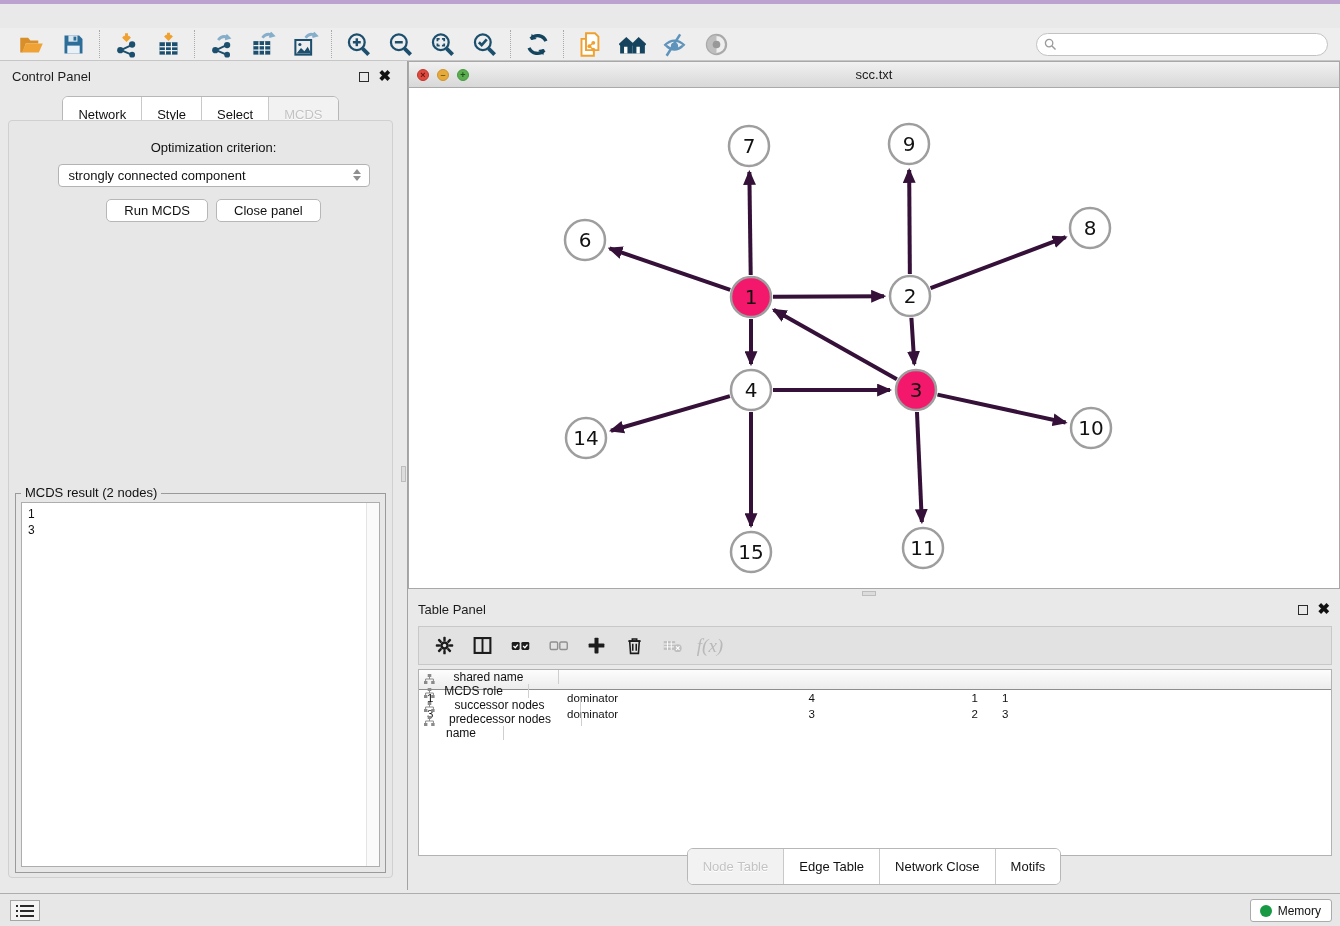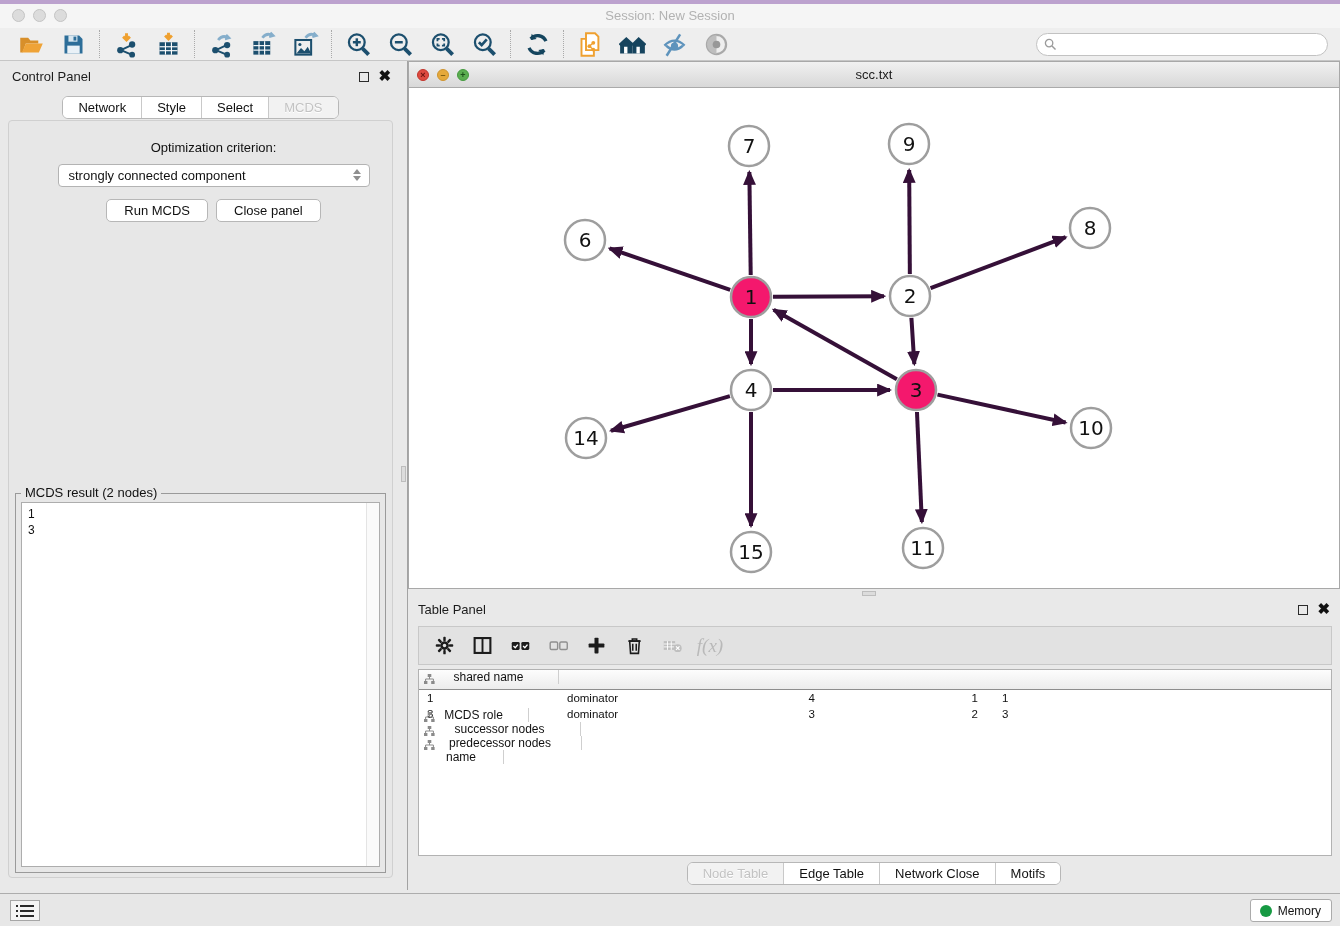--- a/index.html
+++ b/index.html
@@ -28,21 +28,21 @@
 
   
   .control-panel { position:absolute; left:0; top:61px; width:401px; height:829px; background:#e9e9e9; }
   .panel-head { position:absolute; left:0; top:6px; width:100%; height:22px; padding:0 12px; }
   .panel-title { font-size:13px; color:#1c1c1c; }
   .panel-head-icons { position:absolute; right:10px; top:2px; display:flex; gap:9px; align-items:center; }
   .float-ico { width:10px; height:10px; border:1.6px solid #2b2b2b; margin-top:2px; }
   .close-ico { font-size:15px; font-weight:bold; color:#111; line-height:14px; }
 
   .seg-tabs { display:inline-flex; border:1px solid #b7b7b7; border-radius:6px; overflow:hidden; background:#fff; }
-  .seg { padding:3px 15px; font-size:13px; color:#111; background:#fff; border-right:1px solid #c9c9c9; white-space:nowrap; }
+  .seg { padding:10px 15px; font-size:13px; color:#111; background:#fff; border-right:1px solid #c9c9c9; white-space:nowrap; }
   .seg:last-child { border-right:none; }
   .seg.active { color:#c3c3c3; background:#f2f2f2; text-shadow:0 1px 0 #fff; }
   .cp-tabs-row { position:absolute; left:0; top:35px; width:100%; text-align:center; }
 
   .cp-body { position:absolute; left:8px; right:8px; top:59px; bottom:12px; background:#e7e7e7;
              border:1px solid #d0d0d0; border-radius:4px;padding-left:26px; }
   .opt-label { text-align:center; margin-top:19px; font-size:13px; color:#111; }
   .select-box { margin:9px auto 0; width:312px; height:23px; background:#fff; border:1px solid #b3b3b3;
                 border-radius:4px; font-size:13px; color:#111; display:flex; align-items:center; padding:0 10px; position:relative; }
   .updown { position:absolute; right:8px; top:4px; display:flex; flex-direction:column; gap:2px; }
@@ -107,28 +107,20 @@
                 border-radius:3px; display:flex; align-items:center; gap:6px; padding:0 10px 0 9px; font-size:12px; color:#111; }
   .mem-dot { width:12px; height:12px; border-radius:50%; }
 </style>
 </head>
 <body>
 
 <div class="app">
 
   <div class="top-strip"></div>
 
-  <div class="titlebar">
-    <div class="mac-lights">
-      <div class="mac-light"></div>
-      <div class="mac-light"></div>
-      <div class="mac-light"></div>
-    </div>
-    <div class="win-title">Session: New Session</div>
-  </div>
 
   <div class="toolbar">
     <div id="toolbar-items" style="display:flex; align-items:center;">
         <div class="tbtn">
           <svg viewBox="0 0 24 24">
             <path d="M2 6h7l2 2.5h7v2.5H7L4 19H2z" fill="#d88f2a"></path>
             <path d="M7 11h15l-3.5 8H3.5z" fill="#efa337"></path>
           </svg>
         </div>
         <div class="tbtn">
@@ -512,21 +504,21 @@
             <span class="tree-ico"><svg width="11" height="11" viewBox="0 0 11 11">
                 <g fill="#8a8a8a">
                   <rect x="3.7" y="0" width="3.6" height="3"></rect>
                   <rect x="0" y="7" width="3.4" height="3"></rect>
                   <rect x="7.2" y="7" width="3.4" height="3"></rect>
                 </g>
                 <path d="M5.5 3v2M1.6 7V5h7.8v2" fill="none" stroke="#8a8a8a" stroke-width="1"></path>
               </svg></span>
             <span>shared name</span>
           </div>
-          <div class="th" style="width: 110px; margin-top: 24px;">
+          <div class="th" style="width: 110px;">
             <span class="tree-ico"><svg width="11" height="11" viewBox="0 0 11 11">
                 <g fill="#8a8a8a">
                   <rect x="3.7" y="0" width="3.6" height="3"></rect>
                   <rect x="0" y="7" width="3.4" height="3"></rect>
                   <rect x="7.2" y="7" width="3.4" height="3"></rect>
                 </g>
                 <path d="M5.5 3v2M1.6 7V5h7.8v2" fill="none" stroke="#8a8a8a" stroke-width="1"></path>
               </svg></span>
             <span>MCDS role</span>
           </div>

